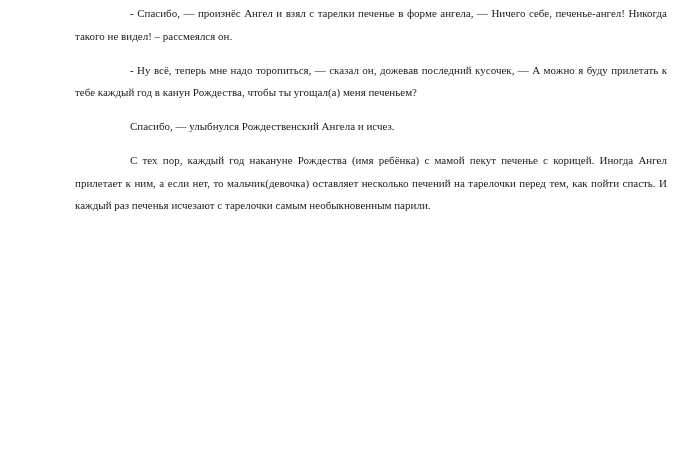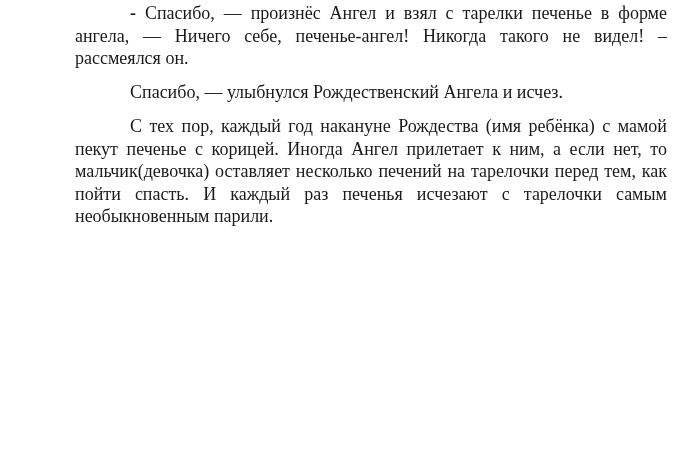--- a/index.html
+++ b/index.html
@@ -12,33 +12,34 @@
       height: 469px;
       overflow: hidden;
       position: relative;
     }
     .doc {
       position: absolute;
       left: 75px;
       top: 2px;
       width: 592px;
       font-family: "Liberation Serif", serif;
-      font-size: 18px;
+      font-size: 11px;
       line-height: 22.5px;
       color: #1a1a1a;
     }
     .para {
       margin: 0 0 11.5px 0;
       text-indent: 55px;
       text-align: justify;
     }
     .dash {
       font-weight: bold;
     }
   </style>
 </head>
 <body>
 
 <div class="doc">
   <p class="para"><span class="dash">- </span><span>Спасибо, — произнёс Ангел и взял с тарелки печенье в форме ангела, — Ничего себе, печенье-ангел! Никогда такого не видел! – рассмеялся он.</span></p>
+  <p class="para"><span class="dash">- </span><span>Ну всё, теперь мне надо торопиться, — сказал он, дожевав последний кусочек, — А можно я буду прилетать к тебе каждый год в канун Рождества, чтобы ты угощал(а) меня печеньем?</span></p>
   <p class="para"><span>Спасибо, — улыбнулся Рождественский Ангела и исчез.</span></p>
   <p class="para"><span>С тех пор, каждый год накануне Рождества (имя ребёнка) с мамой пекут печенье с корицей. Иногда Ангел прилетает к ним, а если нет, то мальчик(девочка) оставляет несколько печений на тарелочки перед тем, как пойти спасть. И каждый раз печенья исчезают с тарелочки самым необыкновенным парили.</span></p>
 </div>
 
 </body></html>

